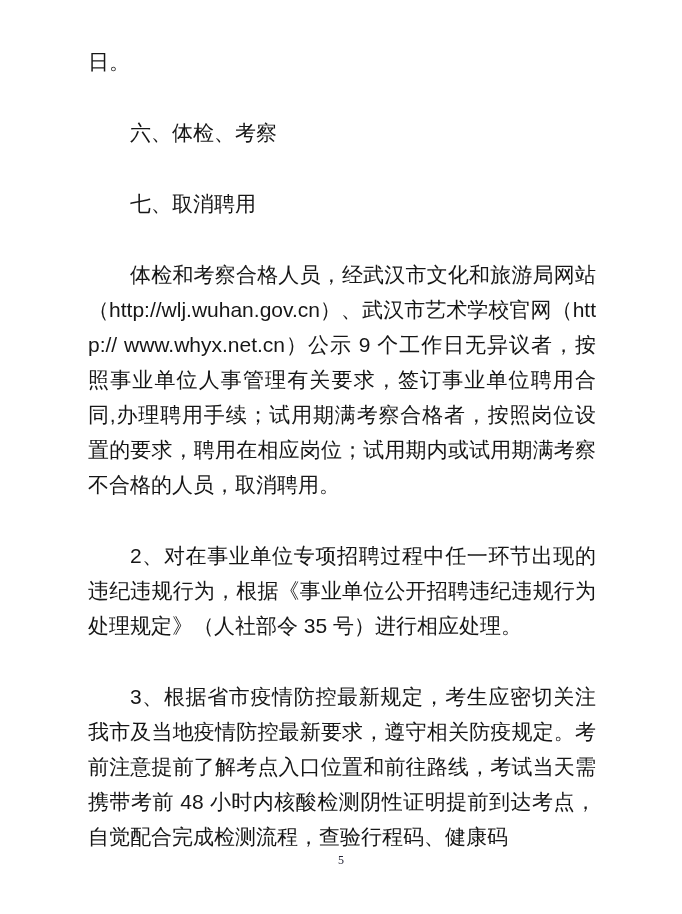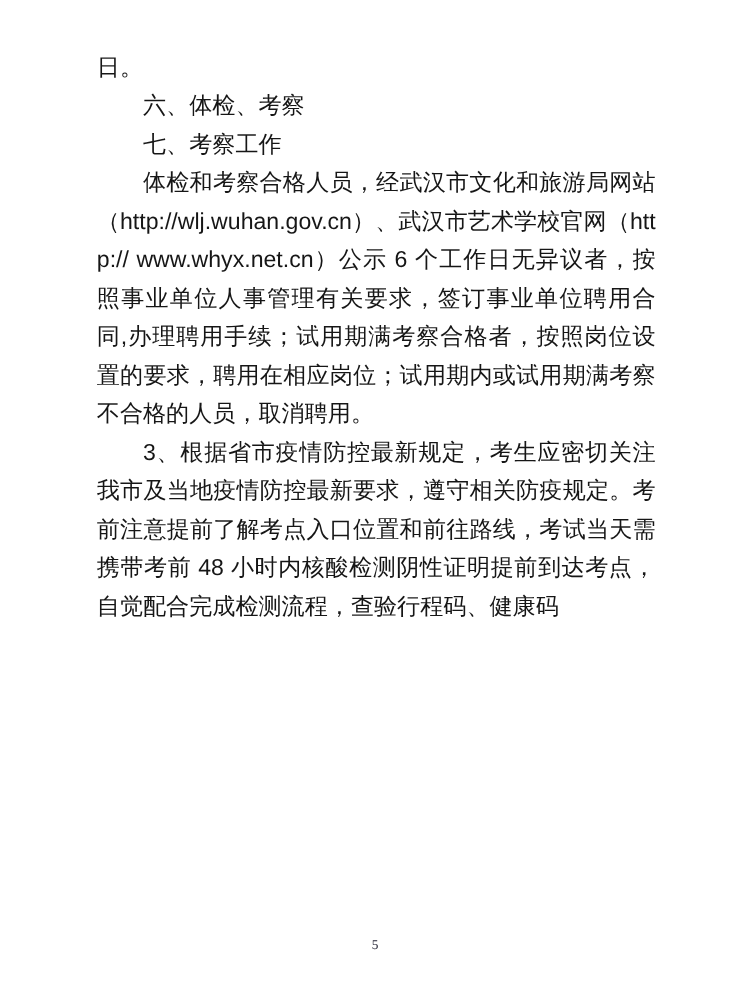--- a/index.html
+++ b/index.html
@@ -28,20 +28,21 @@
     padding: 0;
     font-size: 21px;
     line-height: 35px;
     text-align: justify;
     text-align-last: left;
     word-break: break-all;
     overflow-wrap: anywhere;
   }
   p.para.indent {
     text-indent: 42px;
+    margin-top: 36px;
   }
   .footer {
     position: absolute;
     left: 0;
     bottom: 46px;
     width: 100%;
     text-align: center;
   }
   .page-number {
     font-size: 12px;
@@ -49,20 +50,21 @@
     font-family: "Liberation Serif", "DejaVu Serif", serif;
   }
 </style>
 </head>
 <body>
 
 <div class="page">
   <div class="content">
     <p class="para">日。</p>
     <p class="para indent">六、体检、考察</p>
-    <p class="para indent">七、考察工作</p>
-    <p class="para indent">体检和考察合格人员，经武汉市文化和旅游局网站（http://wlj.wuhan.gov.cn）、武汉市艺术学校官网（http:// www.whyx.net.cn）公示 6 个工作日无异议者，按照事业单位人事管理有关要求，签订事业单位聘用合同,办理聘用手续；试用期满考察合格者，按照岗位设置的要求，聘用在相应岗位；试用期内或试用期满考察不合格的人员，取消聘用。</p>
+    <p class="para indent">七、取消聘用</p>
+    <p class="para indent">体检和考察合格人员，经武汉市文化和旅游局网站（http://wlj.wuhan.gov.cn）、武汉市艺术学校官网（http:// www.whyx.net.cn）公示 9 个工作日无异议者，按照事业单位人事管理有关要求，签订事业单位聘用合同,办理聘用手续；试用期满考察合格者，按照岗位设置的要求，聘用在相应岗位；试用期内或试用期满考察不合格的人员，取消聘用。</p>
+    <p class="para indent">2、对在事业单位专项招聘过程中任一环节出现的违纪违规行为，根据《事业单位公开招聘违纪违规行为处理规定》（人社部令 35 号）进行相应处理。</p>
     <p class="para indent">3、根据省市疫情防控最新规定，考生应密切关注我市及当地疫情防控最新要求，遵守相关防疫规定。考前注意提前了解考点入口位置和前往路线，考试当天需携带考前 48 小时内核酸检测阴性证明提前到达考点，自觉配合完成检测流程，查验行程码、健康码</p>
   </div>
   <div class="footer">
     <span class="page-number">5</span>
   </div>
 </div>
 
 </body></html>

